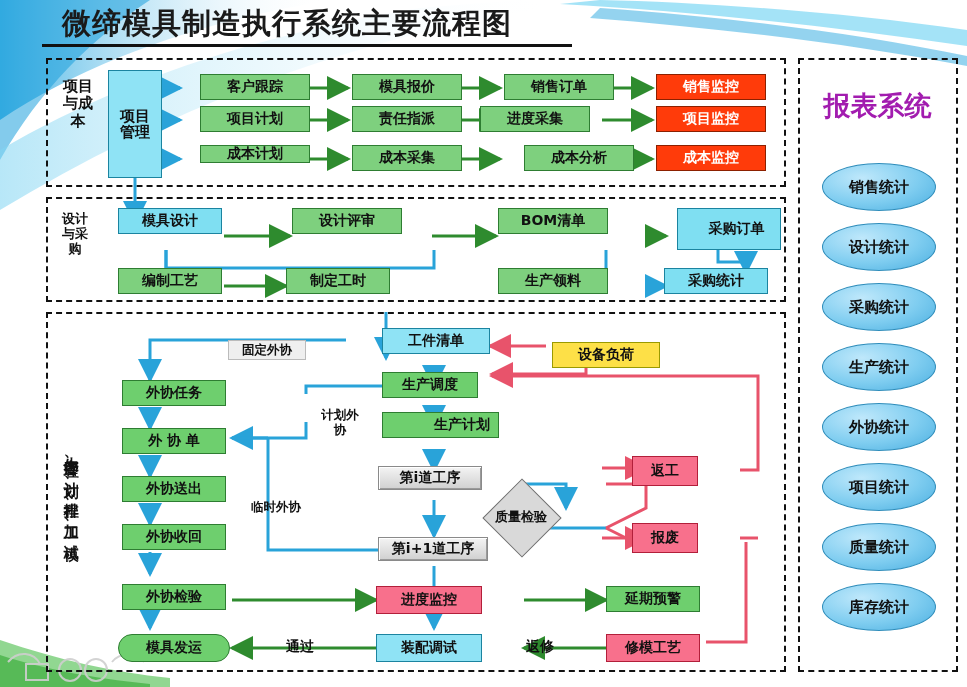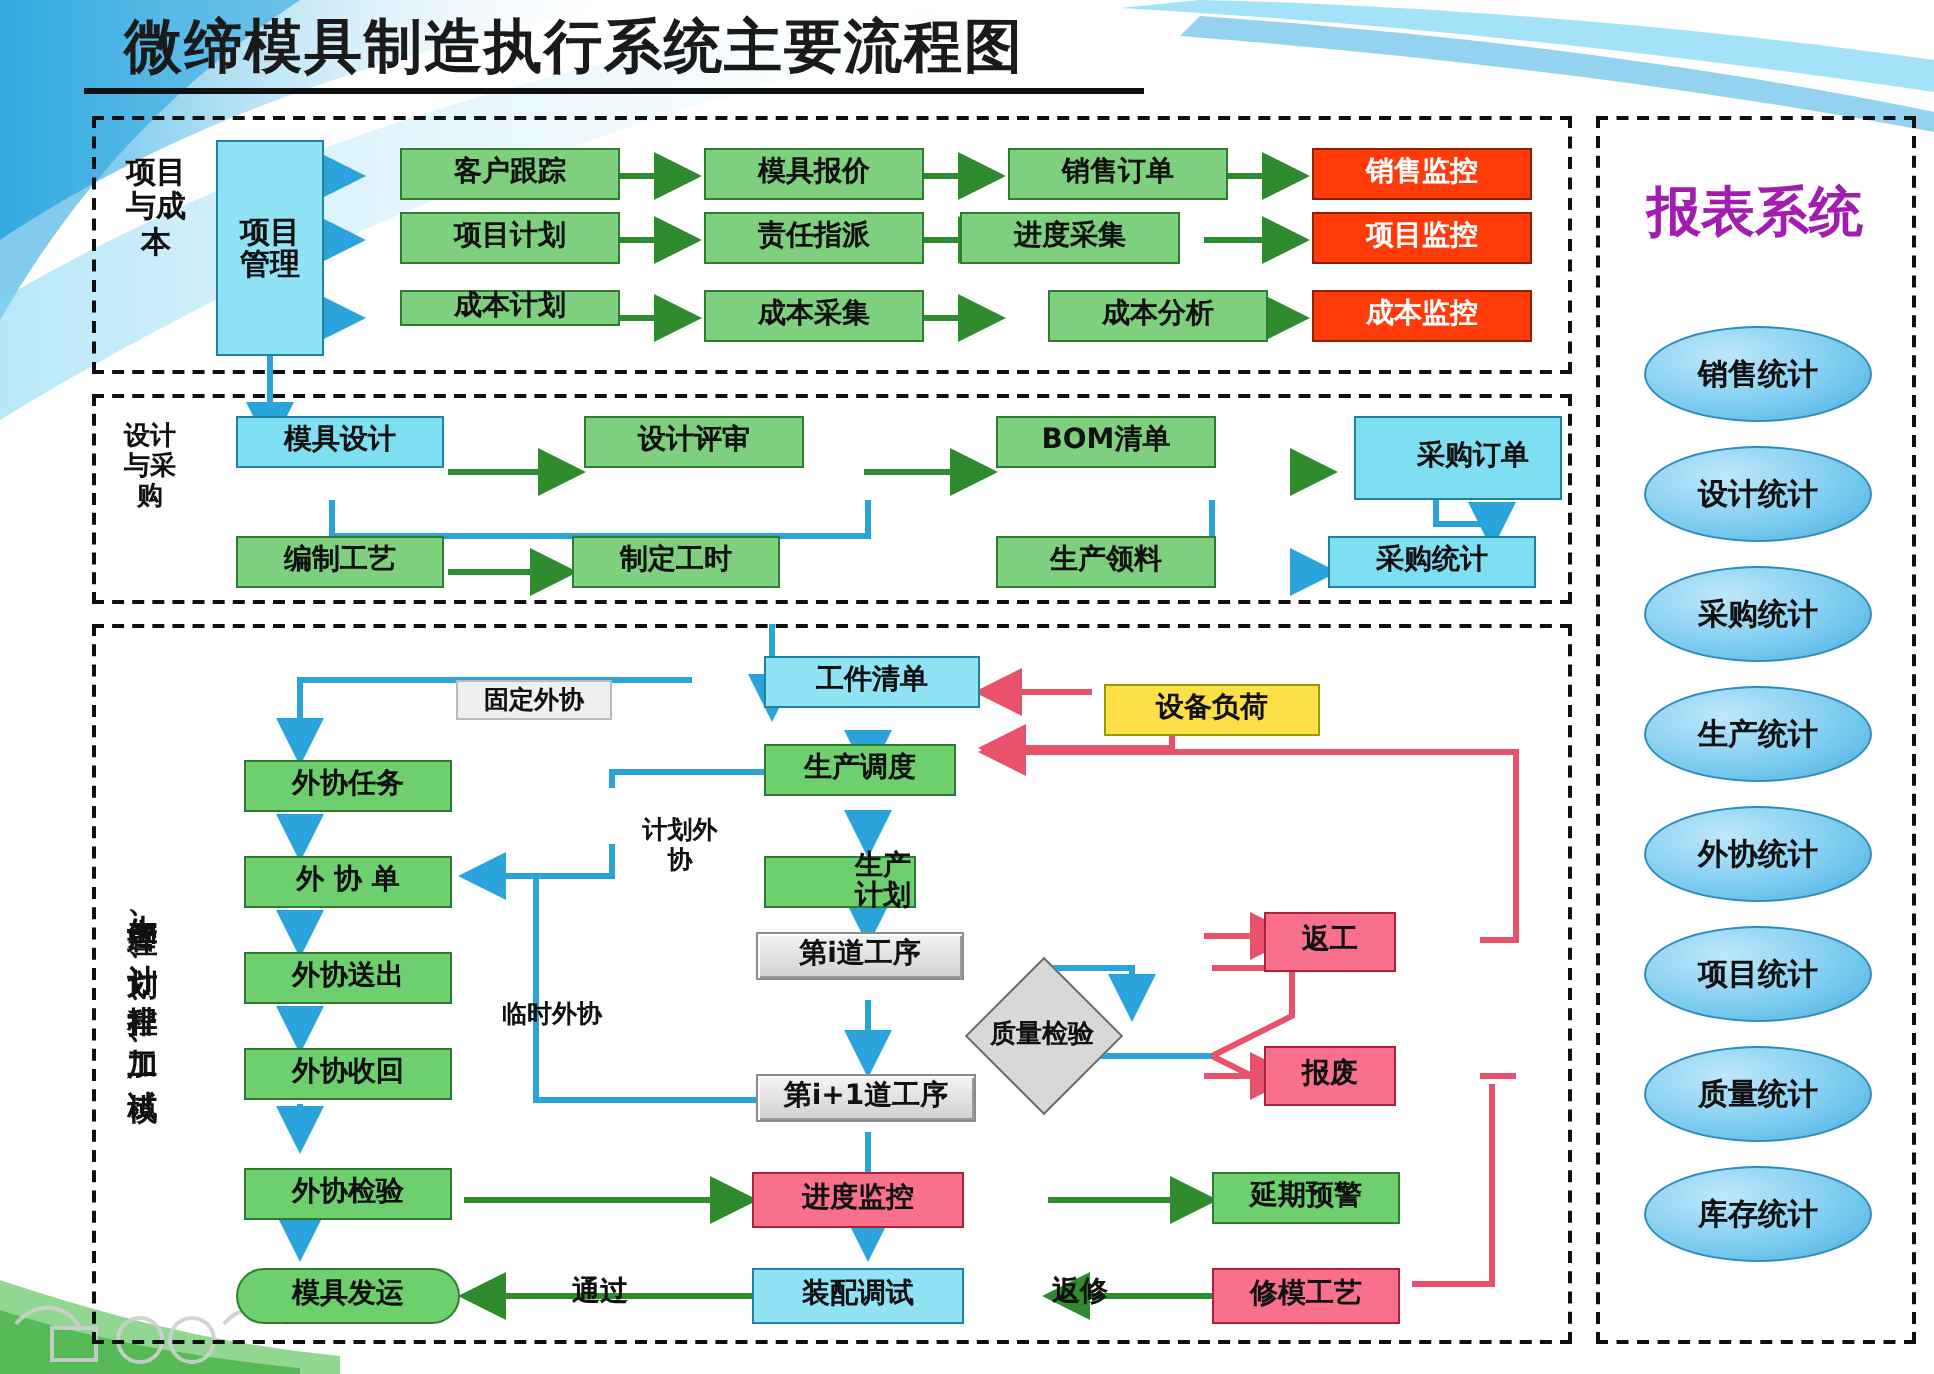--- a/index.html
+++ b/index.html
@@ -256,21 +256,21 @@
     <path d="M556,156 L600,156" marker-end="url(#ard3)"></path>
     <path d="M556,226 L600,226" marker-end="url(#ard3)"></path>
   </g>
 </svg>
 
 <div class="node n-cyan" style="left:382px;top:328px;width:108px;height:26px;">工件清单</div>
 <div class="node n-yellow" style="left:552px;top:342px;width:108px;height:26px;">设备负荷</div>
 <div class="label-plain" style="left:228px;top:340px;width:76px;background:#efefef;border:1px solid #bbb;padding:2px 0;">固定外协</div>
 <div class="node n-green2" style="left:382px;top:372px;width:96px;height:26px;">生产调度</div>
 <div class="label-plain" style="left:318px;top:407px;width:44px;line-height:1.2;">计划外协</div>
-<div class="node n-green2" style="left:382px;top:428px;width:76px;height:26px;padding-left:43px;">生产计划</div>
+<div class="node n-green2" style="left:382px;top:412px;width:117px;height:26px;padding-left:43px;">生产计划</div>
 <div class="node n-bevel" style="left:378px;top:466px;width:104px;height:24px;">第i道工序</div>
 <div class="node n-bevel" style="left:378px;top:537px;width:110px;height:24px;">第i+1道工序</div>
 <div class="label-plain" style="left:238px;top:500px;width:76px;">临时外协</div>
 
 <div class="diamond" style="left:494px;top:490px;width:54px;height:54px;"></div>
 <div class="diamond-txt" style="left:482px;top:507px;width:78px;height:20px;">质量检验</div>
 
 <div class="node n-pink" style="left:632px;top:456px;width:66px;height:30px;">返工</div>
 <div class="node n-pink" style="left:632px;top:523px;width:66px;height:30px;">报废</div>
 

